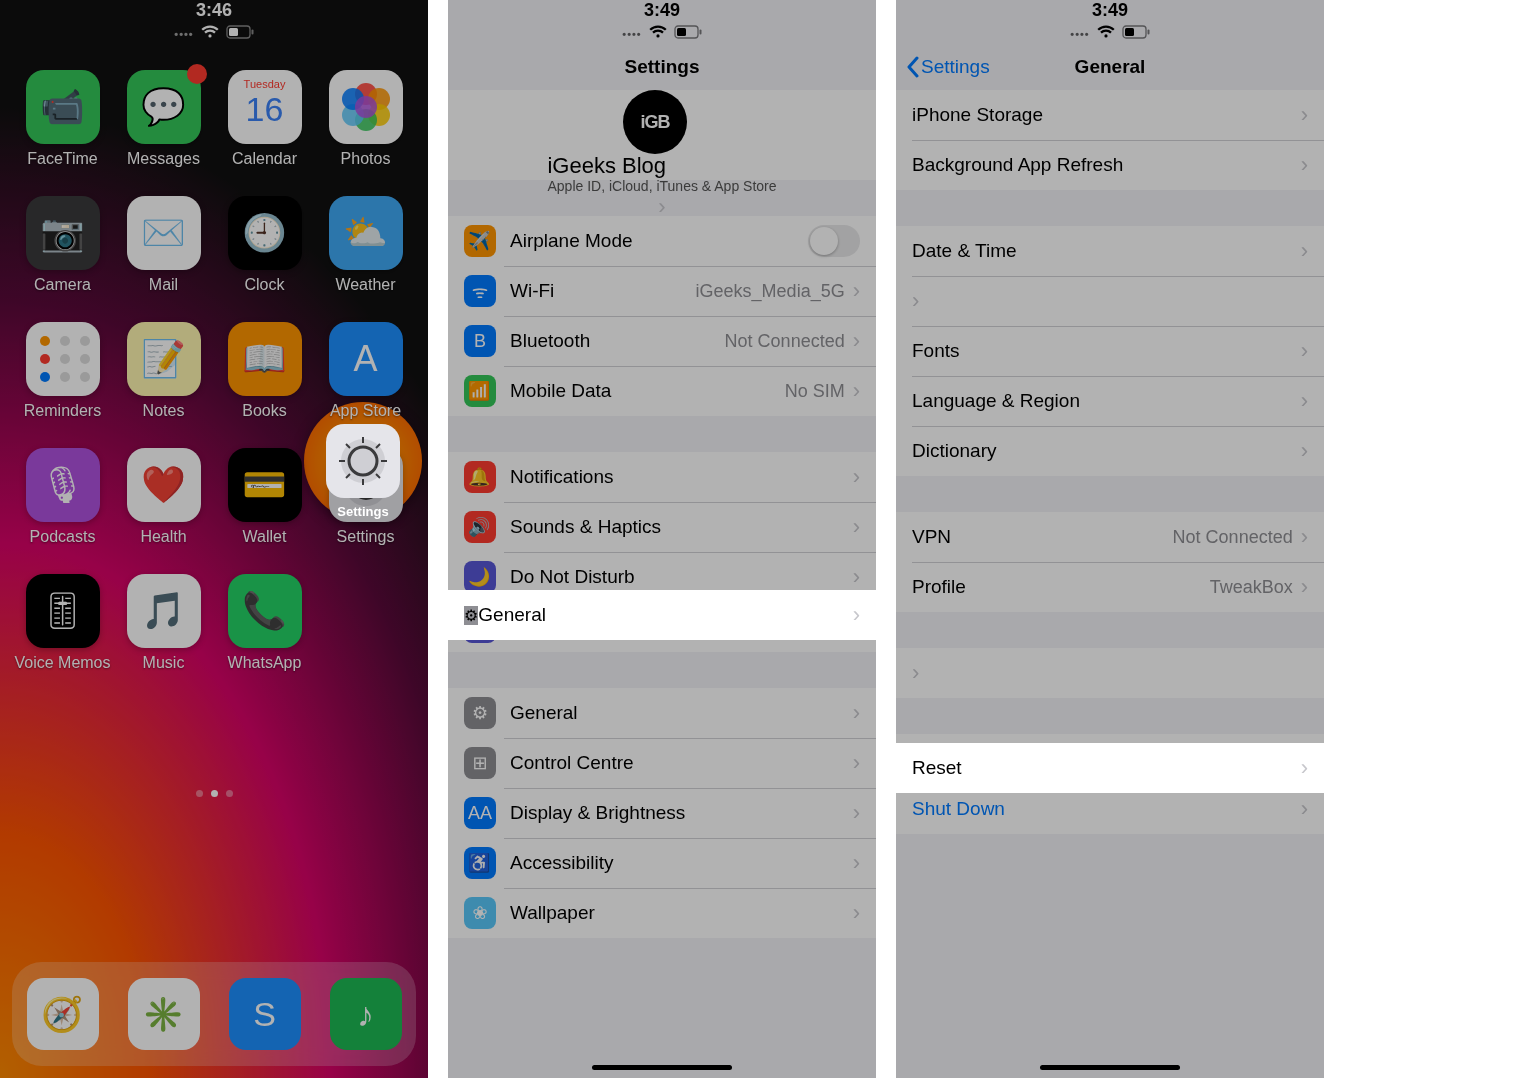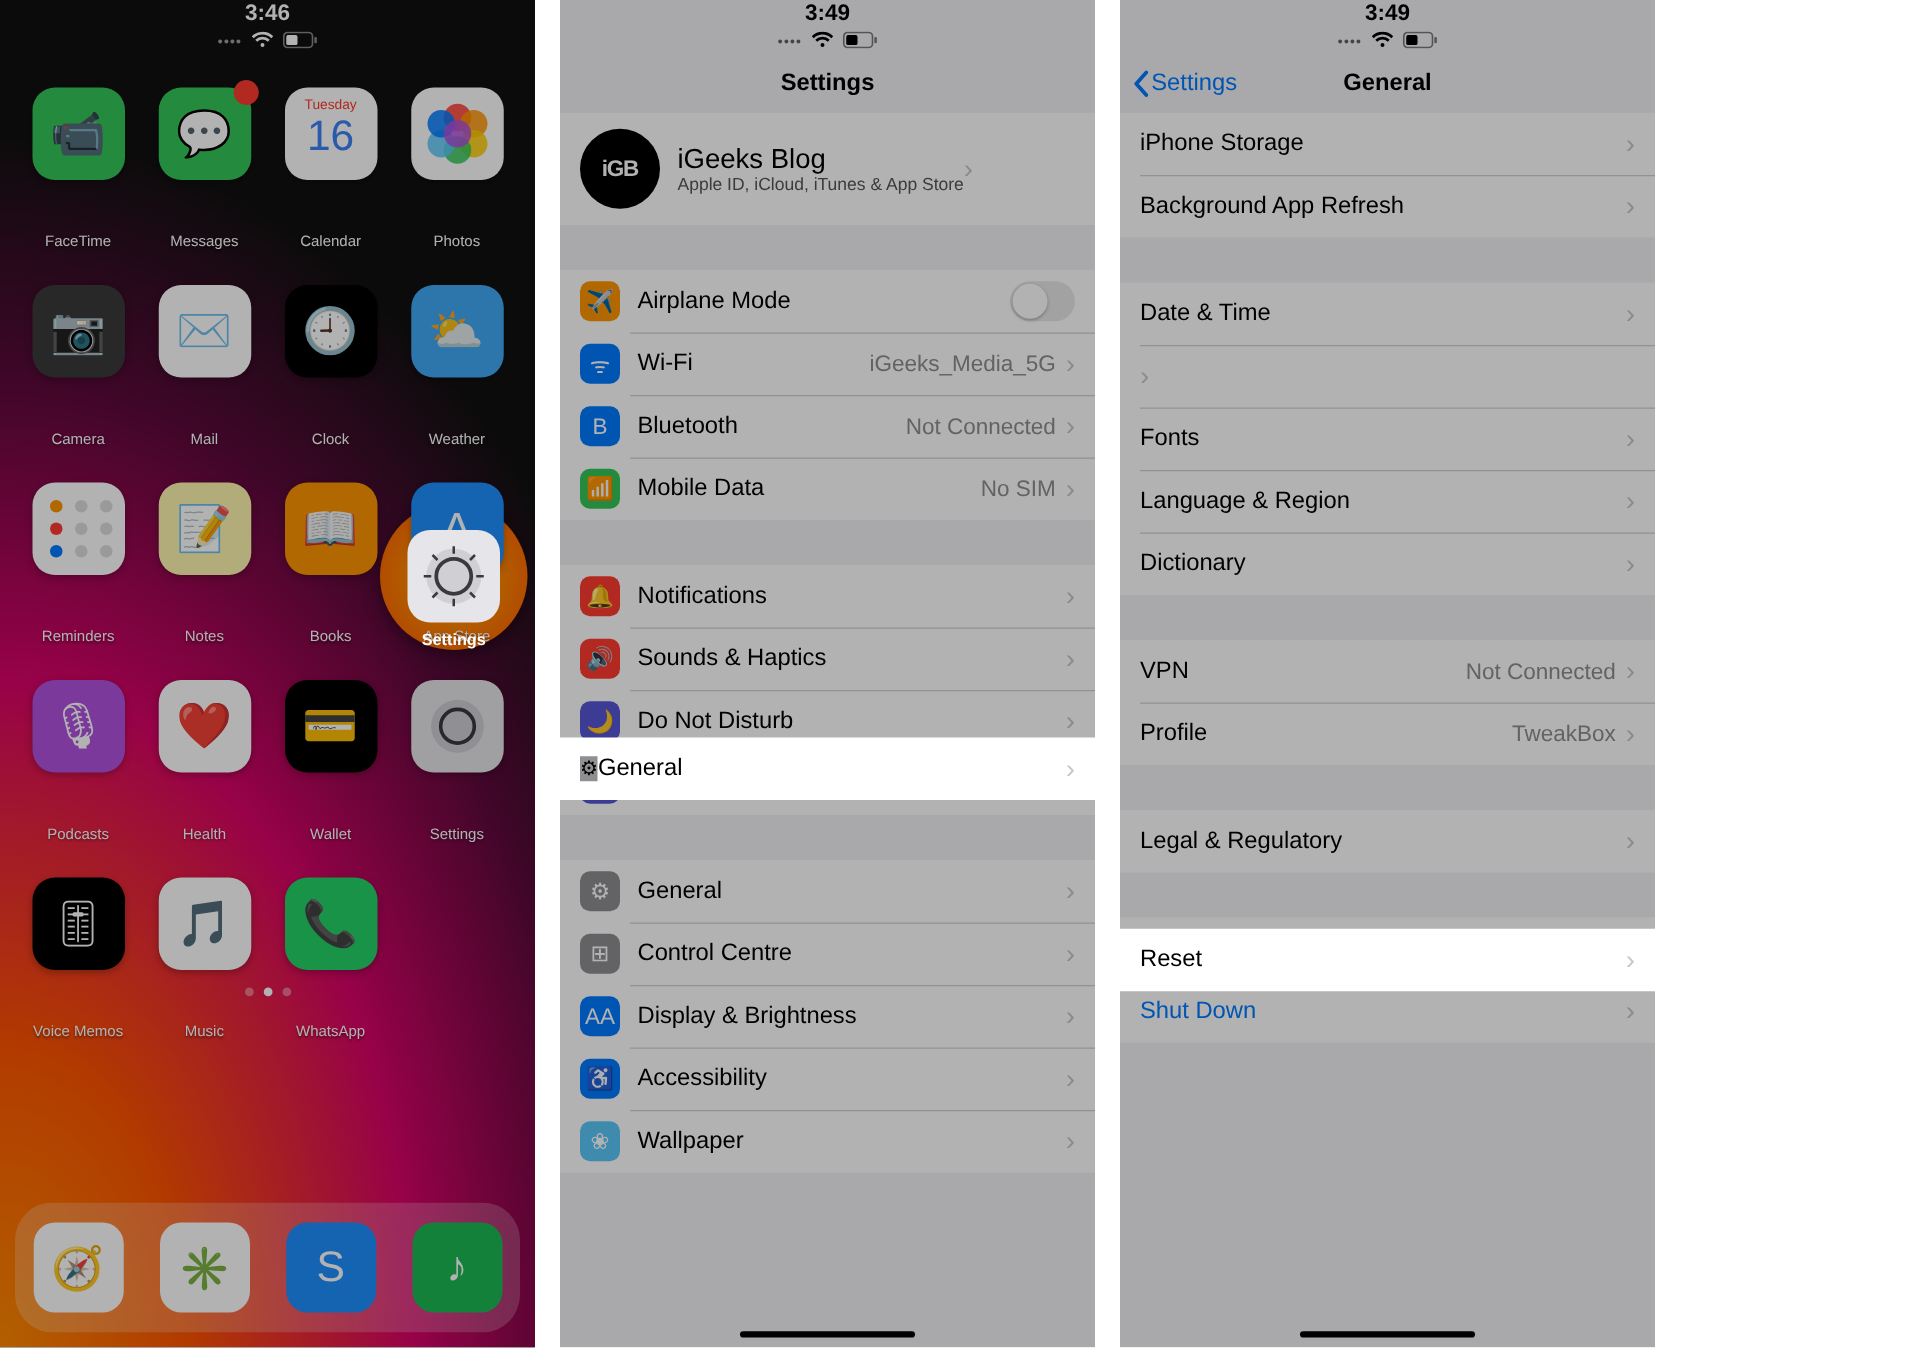--- a/index.html
+++ b/index.html
@@ -14,21 +14,21 @@
   .status-light { color:#fff; }
   .status-dark  { color:#000; }
   
   #s1 { width:428px; height:1078px; }
   .wallpaper { position:absolute; inset:0; background:
       radial-gradient(140% 90% at 0% 100%, #ff8a00 0%, #ff5400 25%, #d90368 55%, #5a0a3a 80%, #111 100%);
       z-index:0; }
   .grid { position:absolute; top:70px; left:0; right:0; display:grid; grid-template-columns:repeat(4,1fr); row-gap:28px; padding:0 12px; z-index:5; }
   .app { display:flex; flex-direction:column; align-items:center; gap:6px; }
   .app .tile { width:74px; height:74px; border-radius:18px; display:flex; align-items:center; justify-content:center; font-size:36px; color:#fff; position:relative; box-shadow:0 2px 6px rgba(0,0,0,.25); }
-  .app .lbl { font-size:12px; color:#fff; text-shadow:0 1px 2px rgba(0,0,0,.5); text-align:center; white-space:nowrap;margin-top:36px; }
+  .app .lbl { font-size:16px; color:#fff; text-shadow:0 1px 2px rgba(0,0,0,.5); text-align:center; white-space:nowrap; }
   .badge { position:absolute; top:-6px; right:-6px; width:20px; height:20px; border-radius:50%; background:#ff3b30; }
   .cal-tile span.dow { position:absolute; top:8px; font-size:11px; font-weight:500; color:#ff3b30; }
   .cal-tile span.dom { position:absolute; top:20px; font-size:34px; font-weight:400; color:#3b82f6; }
   .photos-flower { width:48px; height:48px; position:relative; }
   .photos-flower div { position:absolute; width:22px; height:22px; border-radius:50%; opacity:.85; }
   .pf0{background:#ff3b30; top:0; left:13px;}
   .pf1{background:#ff9500; top:5px; right:0;}
   .pf2{background:#ffcc00; bottom:5px; right:0;}
   .pf3{background:#34c759; bottom:0; left:13px;}
   .pf4{background:#5ac8fa; bottom:5px; left:0;}
@@ -48,21 +48,21 @@
   .group { background:#fff; margin-bottom:36px; }
   .row { display:flex; align-items:center; height:50px; padding:0 16px; font-size:19px; color:#000; position:relative;}
   .row + .row::before { content:""; position:absolute; left:56px; right:0; top:0; height:1px; background:#d1d1d6; }
   .no-icon .row + .row::before { left:16px; }
   .row .ic { width:32px; height:32px; border-radius:8px; margin-right:14px; display:flex; align-items:center; justify-content:center; font-size:18px; color:#fff; flex:none;}
   .row .label { flex:1; }
   .row .val { color:#8e8e93; font-size:18px; margin-right:8px;}
   .chevron { color:#c7c7cc; font-size:22px; font-weight:300; }
   .toggle { width:52px;height:32px;border-radius:16px;background:#e9e9ea;position:relative;}
   .toggle::after{content:"";position:absolute;width:28px;height:28px;border-radius:50%;background:#fff;box-shadow:0 1px 3px rgba(0,0,0,.3);top:2px;left:2px;}
-  #s2 .profile-row { height:90px; }
+  #s2 .profile-row { height:90px;flex-direction:column; }
   #s2 .profile-row .avatar{width:64px;height:64px;border-radius:50%;background:#000;color:#fff;font-size:18px;font-weight:700;display:flex;align-items:center;justify-content:center;margin-right:14px;letter-spacing:-1px;flex:none;}
   #s2 .profile-row .ptext .n{font-size:22px;line-height:1.1;}
   #s2 .profile-row .ptext .s{font-size:14px;color:#555;}
   #s2 .hl { position:absolute; left:0; right:0; top:590px; height:50px; background:#fff; z-index:60; display:flex; align-items:center; padding:0 16px;}
   #s2 .hl .ic{background:#8e8e93;}
   #s2 .home-ind, #s3 .home-ind { position:absolute; left:50%; transform:translateX(-50%); bottom:8px; width:140px; height:5px; border-radius:3px; background:#000; z-index:70;}
   
   #s3 { width:428px; height:1078px; }
   #s3 .hl { position:absolute; left:0; right:0; top:743px; height:50px; background:#fff; z-index:60; display:flex; align-items:center; padding:0 16px;}
   .shutdown { color:#007aff; }
@@ -415,21 +415,20 @@
           <span class="chevron">›</span>
         </div>
         <div class="row">
           <span class="label ">Profile</span>
           <span class="val">TweakBox</span>
           <span class="chevron">›</span>
         </div>
       </div>
       <div class="group">
         <div class="row">
-          <span class="label ">Legal &amp; Regulatory</span>
           <span class="chevron">›</span>
         </div>
       </div>
       <div class="group">
         <div class="row">
           <span class="label ">Reset</span>
           <span class="chevron">›</span>
         </div>
         <div class="row">
           <span class="label shutdown">Shut Down</span>

